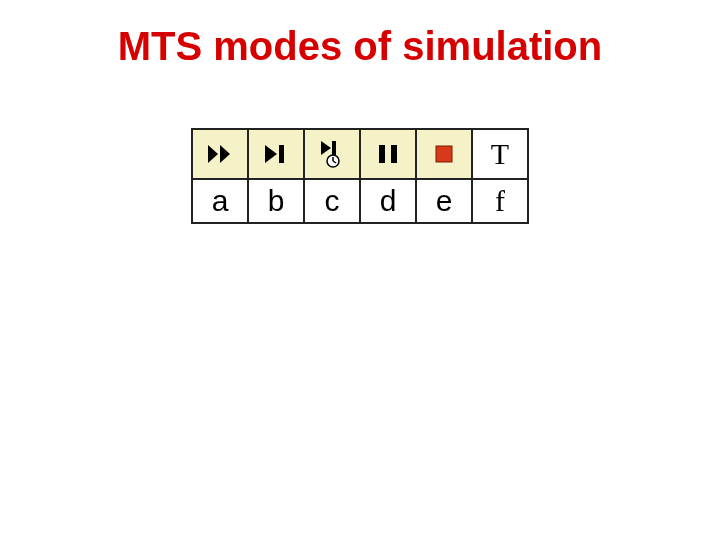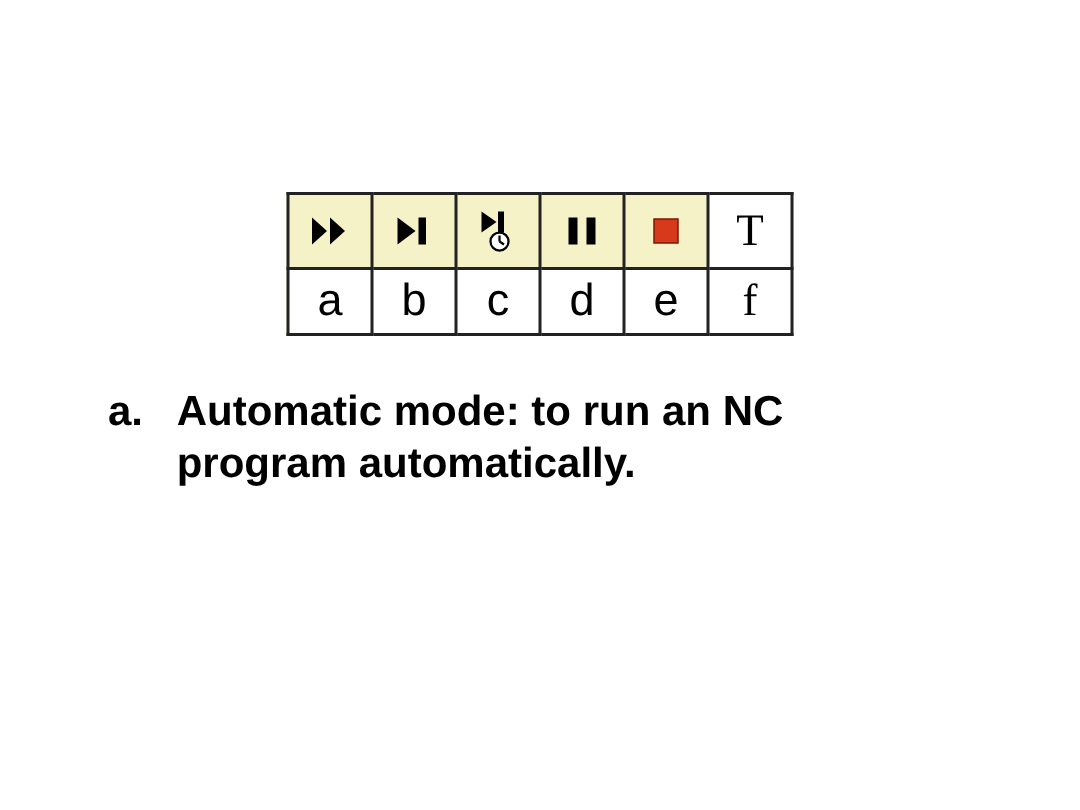--- a/index.html
+++ b/index.html
@@ -80,20 +80,21 @@
     display: inline-block;
     vertical-align: top;
     width: 520px;
   }
 </style>
 </head>
 <body>
 
 <div class="slide">
 
+  <div class="title">MTS modes of simulation</div>
 
   <table class="toolbar">
     <tbody>
         <tr class="icons">
       <td>
         <div class="icon-wrap">
           <svg width="28" height="24" viewBox="0 0 28 24">
             <polygon points="2,3 12,12 2,21" fill="#000"></polygon>
             <polygon points="14,3 24,12 14,21" fill="#000"></polygon>
           </svg>
@@ -143,18 +144,14 @@
       <td>a</td>
       <td>b</td>
       <td>c</td>
       <td>d</td>
       <td>e</td>
       <td class="serif">f</td>
     </tr>
   </tbody>
     </table>
 
-  <div class="desc">
-    <span class="marker">a.</span>
-    <span class="body">Automatic mode: to run an NC program automatically.</span>
-  </div>
 
 </div>
 
 </body></html>

